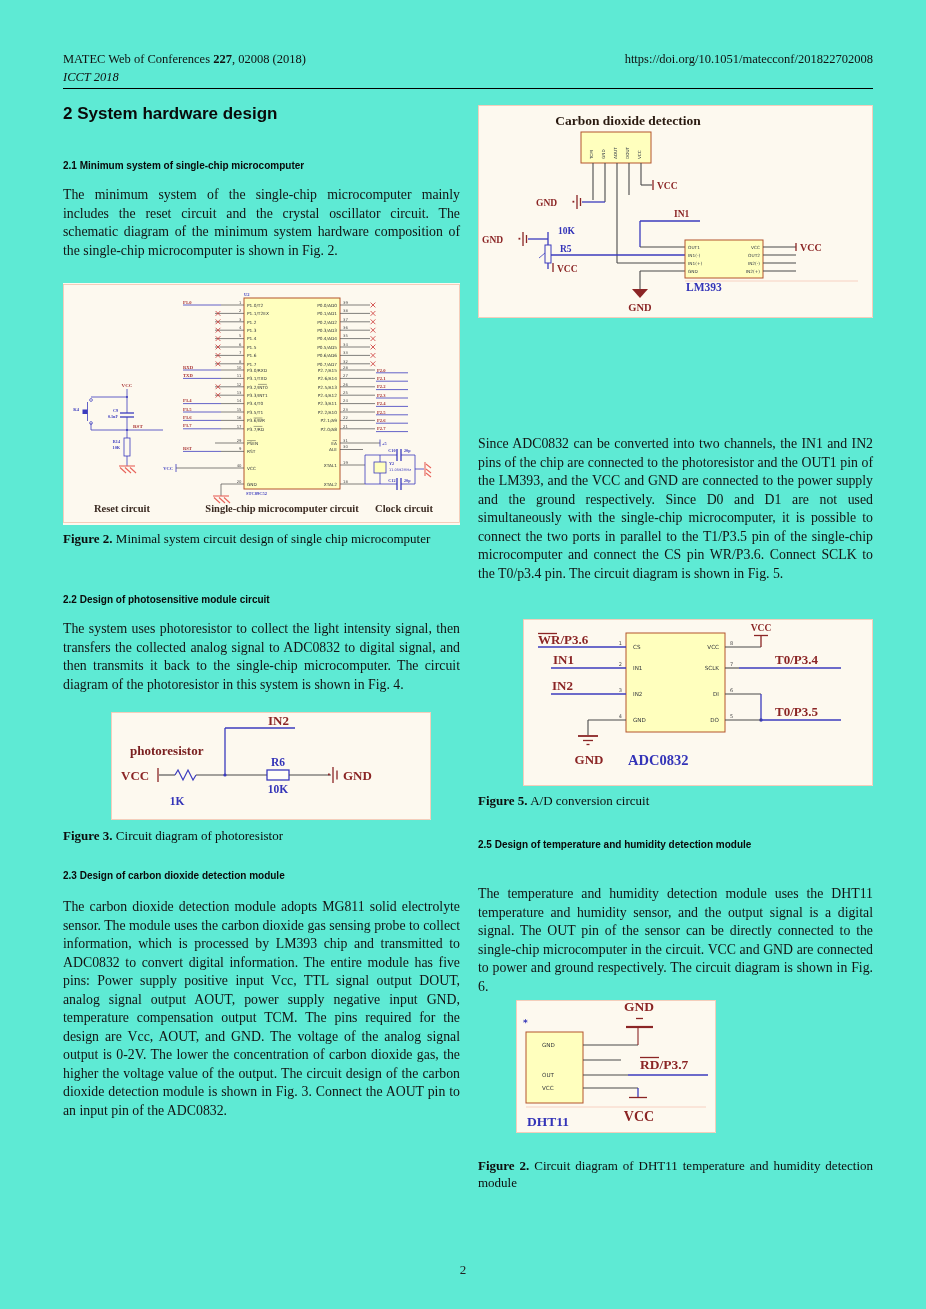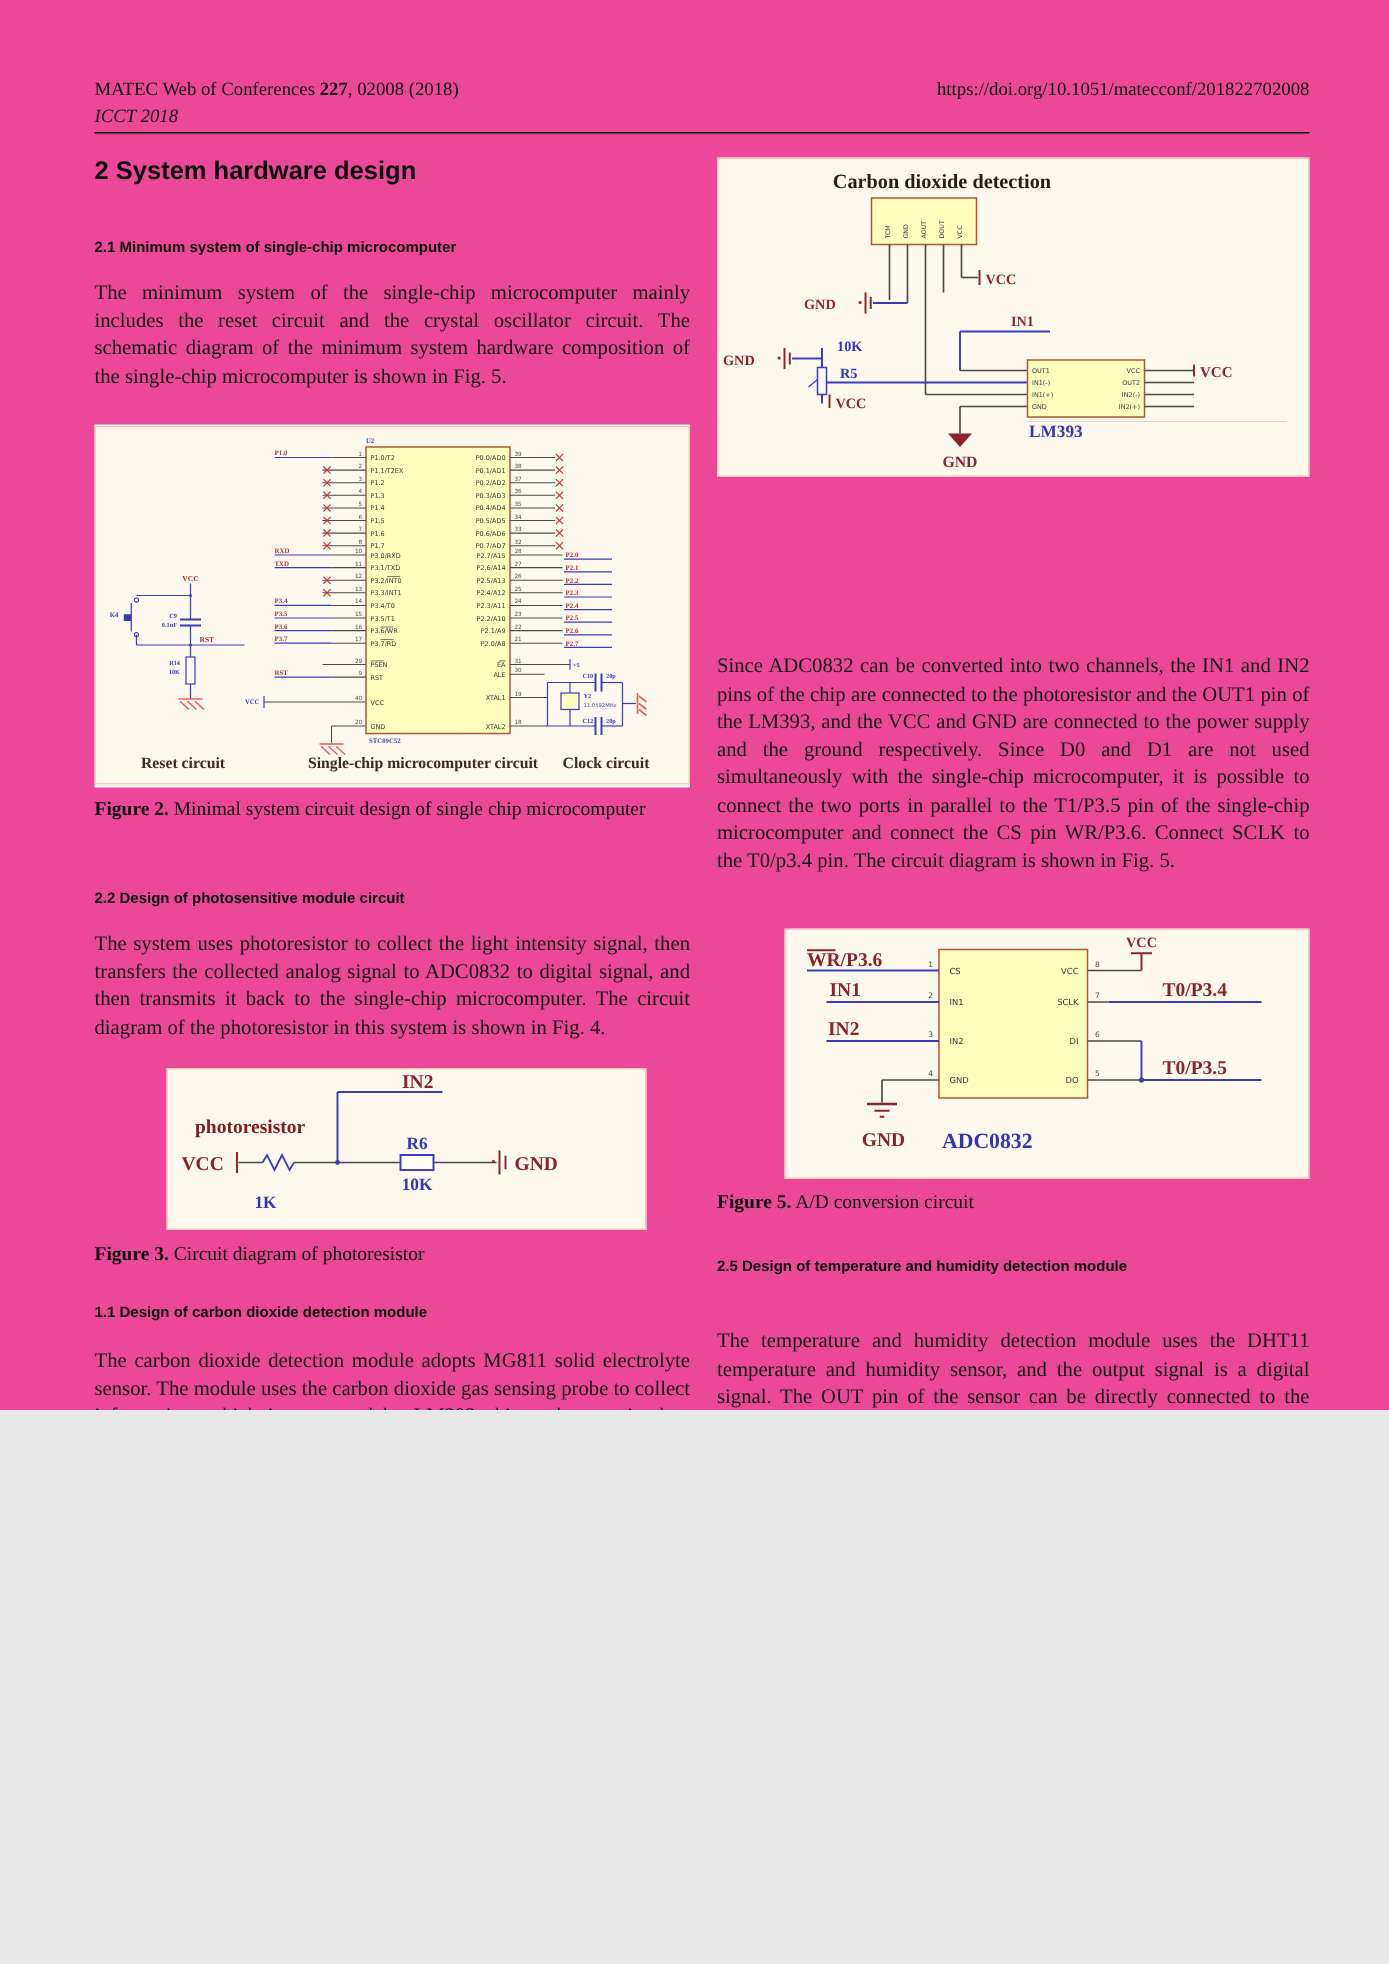--- a/index.html
+++ b/index.html
@@ -1,16 +1,16 @@
 <!DOCTYPE html>
 <html><head>
 <meta charset="utf-8">
 <style>
   html,body{margin:0;padding:0;background:#e8e8e8;}
-  .page{position:relative;width:926px;height:940px;background:#ec4899;margin:0 auto;
+  .page{position:relative;width:926px;height:1309px;background:#5eead4;margin:0 auto;
         font-family:"Liberation Serif",serif;color:#1a1a1a;overflow:hidden;}
   .abs{position:absolute;}
   .hdr{font-size:12.5px;color:#111;}
   .hdr b{font-weight:bold;}
   .hdr-it{font-style:italic;font-size:12.5px;color:#111;}
   .rule{position:absolute;left:63px;width:810px;border-top:1.6px solid #000;}
   .h1{font-family:"Liberation Sans",sans-serif;font-weight:bold;font-size:17px;color:#0a0a0a;margin:0;}
   .h2{font-family:"Liberation Sans",sans-serif;font-weight:bold;font-size:10px;line-height:19px;color:#0a0a0a;margin:0;text-align:justify;}
   .body-p{font-size:13.8px;line-height:18.5px;text-align:justify;margin:0;color:#131313;}
   .cap{font-size:13px;line-height:16.5px;text-align:justify;margin:0;color:#0d0d0d;}
@@ -54,21 +54,21 @@
 
 <div class="page">
 
   <div class="abs hdr" style="left:63px;top:52px;"><span>MATEC Web of Conferences </span><b>227</b><span>, 02008 (2018)</span></div>
   <div class="abs hdr" style="right:53px;top:52px;">https://doi.org/10.1051/matecconf/201822702008</div>
   <div class="abs hdr-it" style="left:63px;top:70px;">ICCT 2018</div>
   <div class="rule" style="top:88px;"></div>
 
   <h1 class="abs h1" style="left:63px;top:104px;">2 System hardware design</h1>
   <h2 class="abs h2" style="left:63px;top:156px;width:397px;">2.1 Minimum system of single-chip microcomputer</h2>
-  <p class="abs body-p" style="left:63px;top:186px;width:397px;">The minimum system of the single-chip microcomputer mainly includes the reset circuit and the crystal oscillator circuit. The schematic diagram of the minimum system hardware composition of the single-chip microcomputer is shown in Fig. 5.</p>
+  <p class="abs body-p" style="left:63px;top:186px;width:397px;">The minimum system of the single-chip microcomputer mainly includes the reset circuit and the crystal oscillator circuit. The schematic diagram of the minimum system hardware composition of the single-chip microcomputer is shown in Fig. 2.</p>
 
   <div class="figbox" style="left:63px;top:283px;width:397px;height:242px;text-align:center;">
     <svg width="397" height="242" viewBox="0 0 397 242">
       <rect x="0.5" y="1.5" width="396" height="238" class="pink"></rect>
 
       <rect x="181" y="15" width="96" height="191" class="chip"></rect>
       <text x="181" y="12.5" class="cl2">U2</text>
       <text x="183" y="212" class="cl2">STC89C52</text>
       <g id="f2l">
           <line x1="120" y1="22" x2="158" y2="22" class="wb"></line>
@@ -370,21 +370,21 @@
         <line x1="226" y1="58.5" x2="226" y2="67.5"></line>
       </g>
       <text x="232" y="68" class="netL">GND</text>
       <text x="167" y="54" text-anchor="middle" class="blueM">R6</text>
       <text x="167" y="81" text-anchor="middle" class="blueM">10K</text>
       <text x="66" y="93" text-anchor="middle" class="blueM">1K</text>
     </svg>
   </div>
   <p class="abs cap" style="left:63px;top:828px;width:397px;"><b>Figure 3.</b> <span>Circuit diagram of photoresistor</span></p>
 
-  <h2 class="abs h2" style="left:63px;top:866px;width:397px;">1.1 Design of carbon dioxide detection module</h2>
+  <h2 class="abs h2" style="left:63px;top:866px;width:397px;">2.3 Design of carbon dioxide detection module</h2>
   <p class="abs body-p" style="left:63px;top:898px;width:397px;">The carbon dioxide detection module adopts MG811 solid electrolyte sensor. The module uses the carbon dioxide gas sensing probe to collect information, which is processed by LM393 chip and transmitted to ADC0832 to convert digital information. The entire module has five pins: Power supply positive input Vcc, TTL signal output DOUT, analog signal output AOUT, power supply negative input GND, temperature compensation output TCM. The pins required for the design are Vcc, AOUT, and GND. The voltage of the analog signal output is 0-2V. The lower the concentration of carbon dioxide gas, the higher the voltage value of the output. The circuit design of the carbon dioxide detection module is shown in Fig. 3. Connect the AOUT pin to an input pin of the ADC0832.</p>
 
   <div class="figbox" style="left:478px;top:105px;width:395px;height:213px;">
     <svg width="395" height="213" viewBox="0 0 395 213">
       <rect x="0.5" y="0.5" width="394" height="212" class="pink"></rect>
       <text x="150" y="20" text-anchor="middle" class="ttl">Carbon dioxide detection</text>
       <rect x="103" y="27" width="70" height="31" class="chip"></rect>
       <g id="f4sp">
           <text x="115" y="54" class="sp" transform="rotate(-90 115 54)">TCM</text>
           <text x="127" y="54" class="sp" transform="rotate(-90 127 54)">GND</text>

